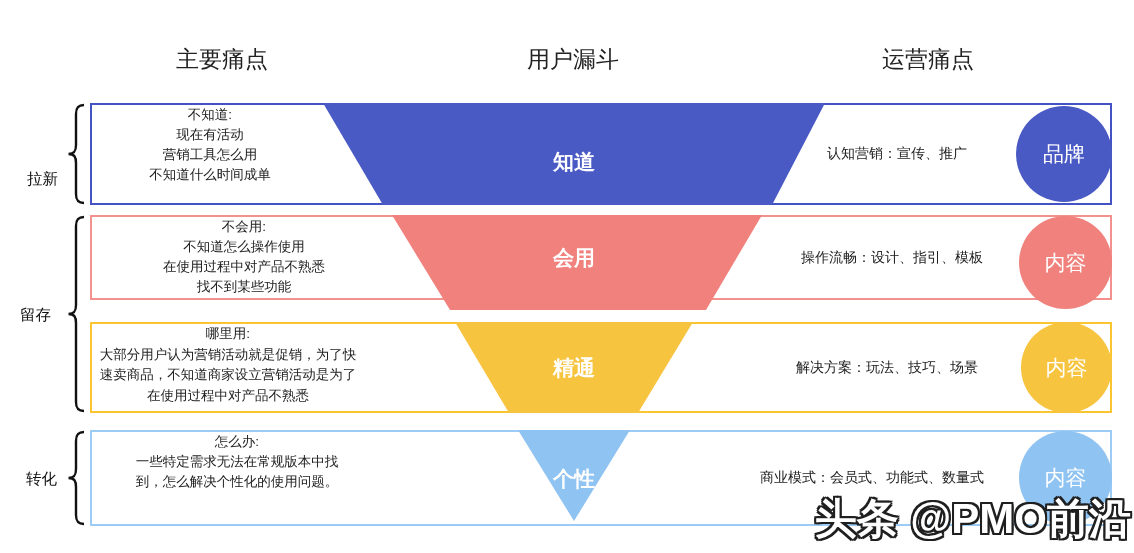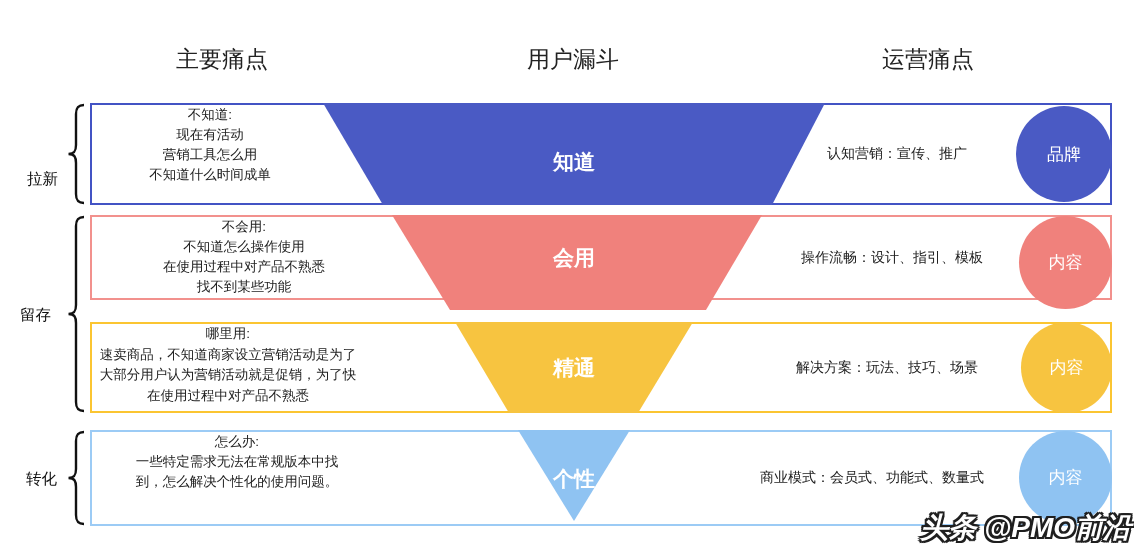--- a/index.html
+++ b/index.html
@@ -28,28 +28,27 @@
   .flabel{
     position:absolute;transform:translate(-50%,-50%);color:#fff;
     font-size:21px;font-weight:bold;z-index:3;white-space:nowrap;
   }
   .ops{
     position:absolute;top:50%;transform:translateY(-50%);text-align:center;
     font-size:14px;color:#222;z-index:2;white-space:nowrap;
   }
   .circle{
     position:absolute;border-radius:50%;display:flex;align-items:center;
-    justify-content:center;color:#fff;font-size:17px;z-index:4;white-space:nowrap;
+    justify-content:center;color:#fff;font-size:21px;z-index:4;white-space:nowrap;
   }
   .watermark{
     position:absolute;right:3px;bottom:6px;z-index:10;
-    font-size:28px;font-weight:bold;color:#fff;white-space:nowrap;
+    font-size:42px;font-weight:bold;color:#fff;white-space:nowrap;
     text-shadow:-2px -2px 0 #1f1f1f,2px -2px 0 #1f1f1f,-2px 2px 0 #1f1f1f,
       2px 2px 0 #1f1f1f,-2px 0 0 #1f1f1f,2px 0 0 #1f1f1f,0 -2px 0 #1f1f1f,0 2px 0 #1f1f1f;
-    font-style:italic;
   }
 </style>
 </head>
 <body>
 
 <div id="canvas">
 
   <div class="col-header" style="left:222px;">主要痛点</div>
   <div class="col-header" style="left:573px;text-align:right;">用户漏斗</div>
   <div class="col-header" style="left:928px;">运营痛点</div>
@@ -98,22 +97,22 @@
     <div class="ops" style="left:680px;width:240px;">操作流畅：设计、指引、模板</div>
     <div class="circle" style="width: 93px; height: 93px; top: -1px; right: -2px; background-color: rgb(240, 129, 124);">内容</div>
   </div>
 
   <div class="row" style="top: 322px; height: 91px; border-color: rgb(251, 197, 49);">
     <svg class="funnel-svg" width="1022" height="91">
       <polygon points="365,0 603,0 548,91 419,91" fill="#F7C440"></polygon>
     </svg>
     <div class="pain" style="left:0px;width:272px;line-height:20.5px;">
       <div>哪里用:</div>
+      <div>大部分用户认为营销活动就是促销，为了快</div>
       <div>速卖商品，不知道商家设立营销活动是为了</div>
-      <div>大部分用户认为营销活动就是促销，为了快</div>
       <div>在使用过程中对产品不熟悉</div>
     </div>
     <div class="flabel" style="left:482px;top:50%;">精通</div>
     <div class="ops" style="left:680px;width:230px;">解决方案：玩法、技巧、场景</div>
     <div class="circle" style="width: 91px; height: 91px; top: -2px; right: -2px; background-color: rgb(247, 196, 64);">内容</div>
   </div>
 
   <div class="row" style="top: 430px; height: 96px; border-color: rgb(156, 203, 245); padding-left: 36px;">
     <svg class="funnel-svg" width="1022" height="96">
       <polygon points="428,0 540,0 484,91" fill="#8FC3F2"></polygon>

